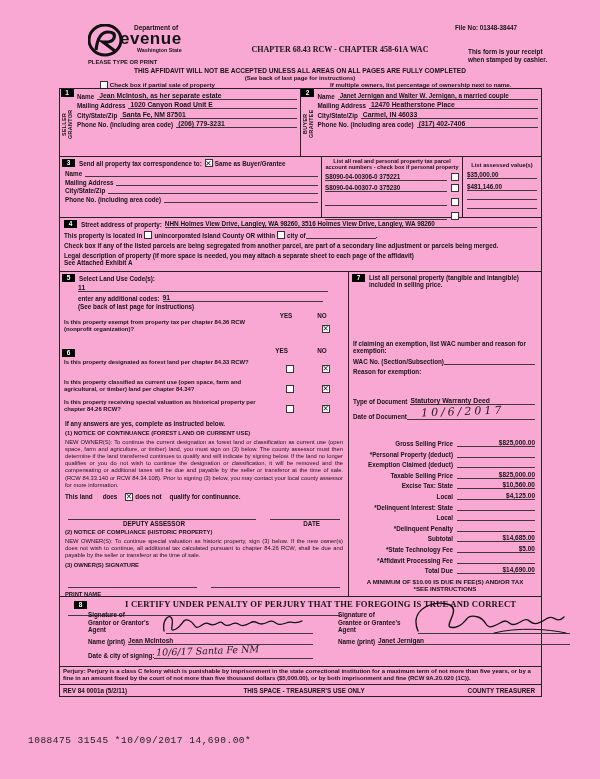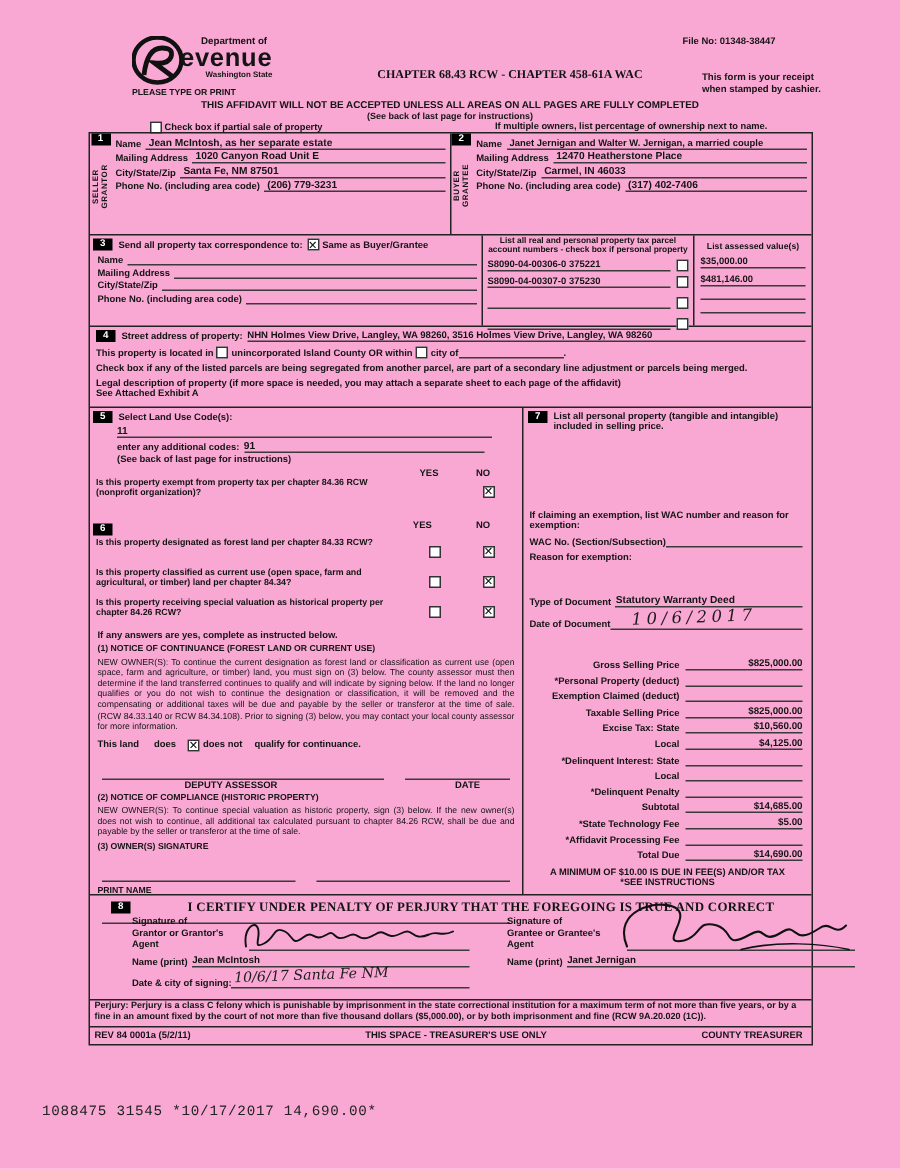--- a/index.html
+++ b/index.html
@@ -436,15 +436,15 @@
       <div class="tiny" style="font-weight:700;">Perjury:  Perjury is a class C felony which is punishable by imprisonment in the state correctional institution for a maximum term of not more than five years, or by a fine in an amount fixed by the court of not more than five thousand dollars ($5,000.00), or by both imprisonment and fine (RCW 9A.20.020 (1C)).</div>
     </div>
 
     <div style="display:flex;height:11px;align-items:center;">
       <span class="lbl" style="margin-left:3px;width:130px;">REV 84 0001a (5/2/11)</span>
       <span class="lbl center" style="flex:1;">THIS SPACE - TREASURER'S USE ONLY</span>
       <span class="lbl" style="width:120px;text-align:right;margin-right:6px;">COUNTY TREASURER</span>
     </div>
   </div>
 
-  <div class="abs mono" style="left:28px;top:735px;font-size:9.5px;letter-spacing:0.5px;color:#222;">1088475 31545 *10/17/2017 14,690.00*</div>
+  <div class="abs mono" style="left:28px;top:735px;font-size:9.5px;letter-spacing:0.5px;color:#222;">1088475 31545 *10/09/2017 14,690.00*</div>
 
 </div>
 
 </body></html>

